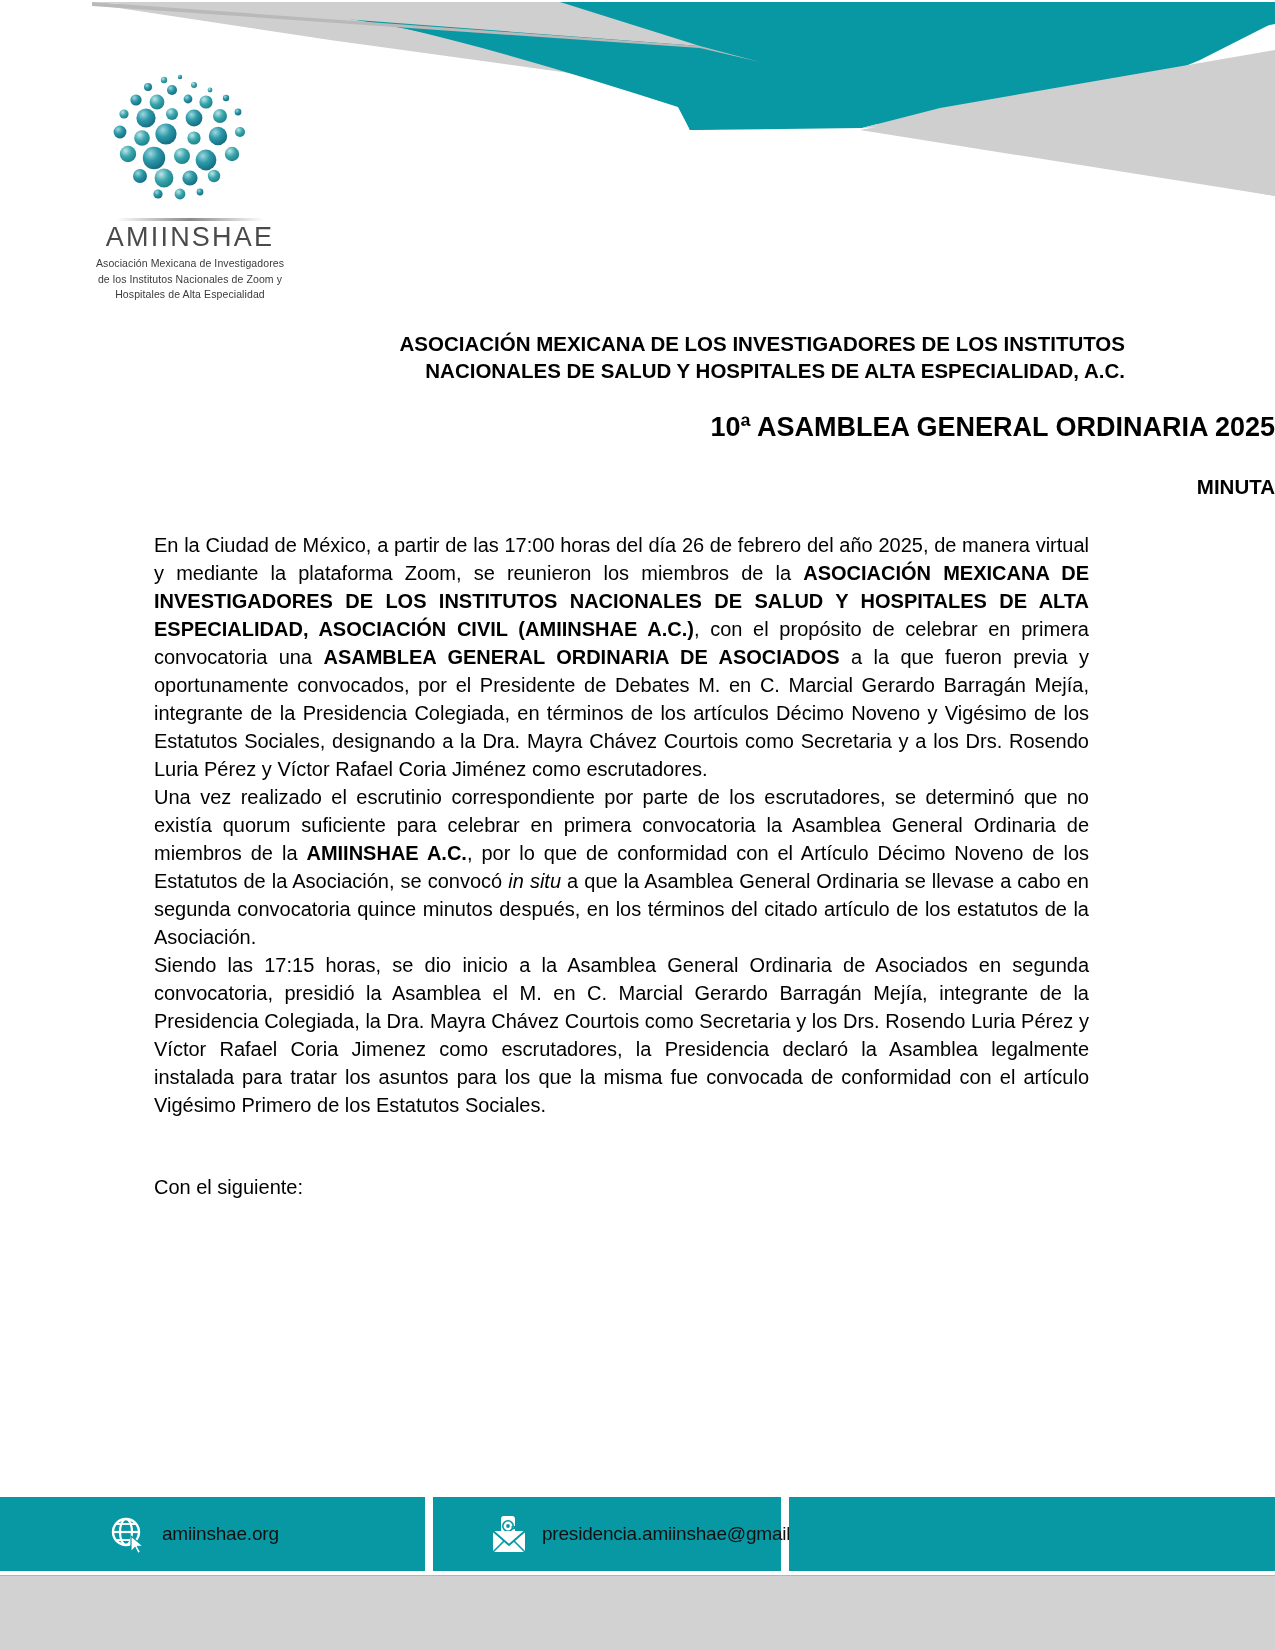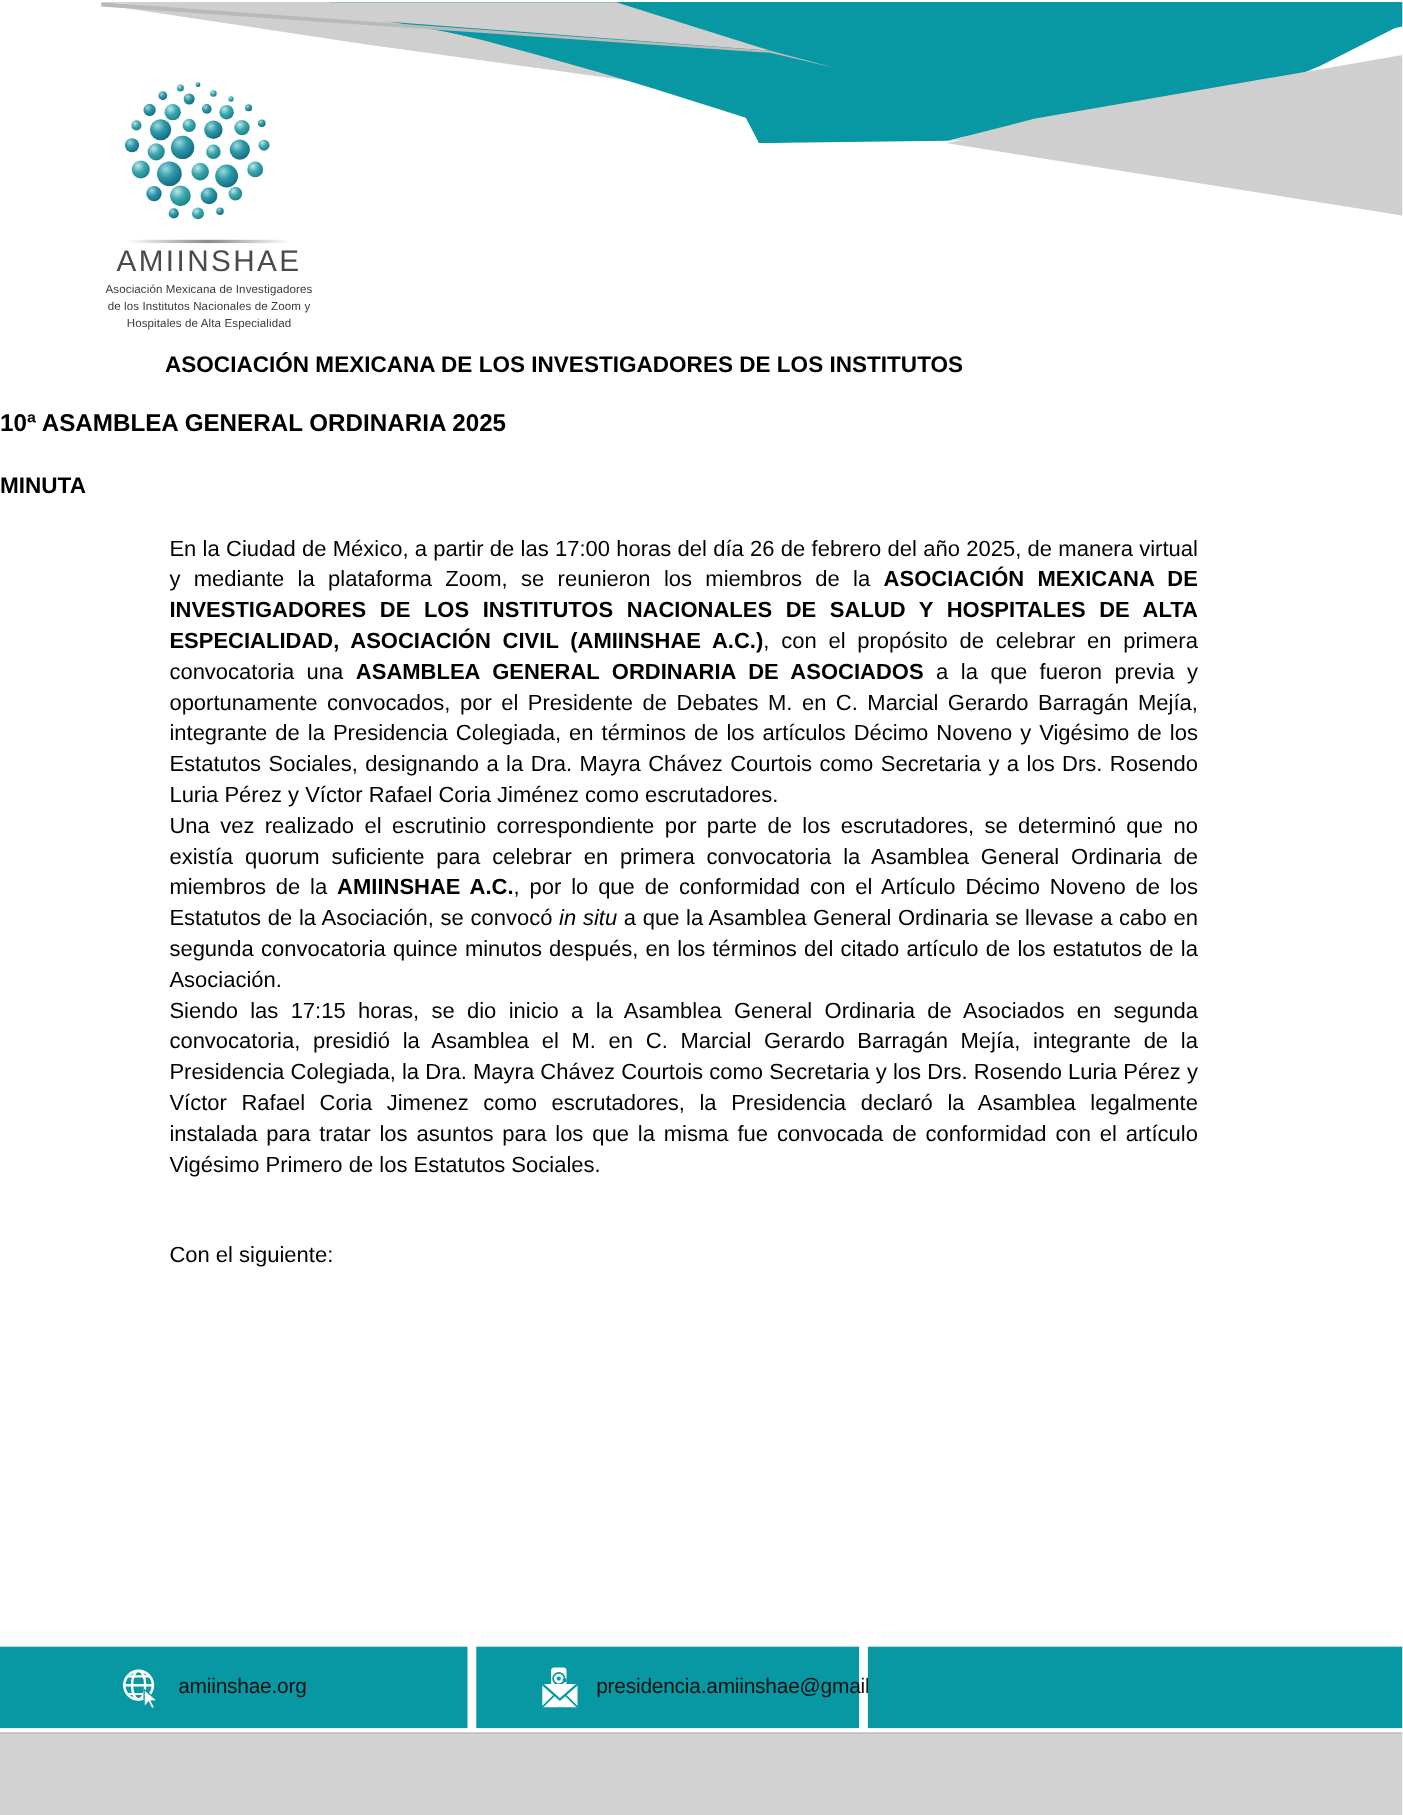--- a/index.html
+++ b/index.html
@@ -27,30 +27,30 @@
     line-height:1.05;font-weight:400;margin-top:1px;
   }
   .logo-tagline{
     font-family:"Liberation Sans", sans-serif;
     font-size:10.5px;color:#3a3a3a;line-height:1.45;margin-top:5px;
     letter-spacing:.1px;
   }
 
   
   .doc{position:absolute;left:0;top:318px;width:1275px;}
-  .title-wrap{text-align:left;}
+  .title-wrap{text-align:right;margin-top:12px;}
   h1.doc-title{
     margin:0;padding:0 150px;
     font-size:20.5px;font-weight:bold;line-height:1.32;
     font-family:"Liberation Sans", sans-serif;
     color:#000;letter-spacing:0px;
   }
   h2.doc-sub{
     margin:26px 0 0 0;
-    font-size:22px;font-weight:bold;line-height:1.3;
+    font-size:27px;font-weight:bold;line-height:1.3;
     font-family:"Liberation Sans", sans-serif;color:#000;
   }
   h3.doc-kind{
     margin:29px 0 0 0;
     font-size:20.5px;font-weight:bold;line-height:1.3;
     font-family:"Liberation Sans", sans-serif;color:#000;
   }
 
   .body-text{
     margin:30px 0 0 12px;
@@ -167,20 +167,21 @@
       <div>Hospitales de Alta Especialidad</div>
     </div>
   </div>
 
   <div class="doc">
 
     <div class="title-wrap">
       <h1 class="doc-title">
         <span>ASOCIACIÓN MEXICANA DE LOS INVESTIGADORES DE LOS INSTITUTOS</span>
         <br>
+        <span>NACIONALES DE SALUD Y HOSPITALES DE ALTA ESPECIALIDAD, A.C.</span>
       </h1>
       <h2 class="doc-sub">10ª ASAMBLEA GENERAL ORDINARIA  2025</h2>
       <h3 class="doc-kind">MINUTA</h3>
     </div>
 
     <div class="body-text">
 
       <p><span>En la Ciudad de México, a partir de las 17:00 horas del día  26 de febrero del año 2025, de manera virtual y mediante la plataforma Zoom, se reunieron los miembros de la </span><b>ASOCIACIÓN MEXICANA DE INVESTIGADORES DE LOS INSTITUTOS NACIONALES DE SALUD Y HOSPITALES DE ALTA ESPECIALIDAD, ASOCIACIÓN CIVIL (AMIINSHAE A.C.)</b><span>, con el propósito de celebrar en primera convocatoria una </span><b>ASAMBLEA GENERAL ORDINARIA DE ASOCIADOS</b><span> a la que fueron previa y oportunamente convocados, por el Presidente de Debates M. en C. Marcial Gerardo Barragán Mejía, integrante de la Presidencia Colegiada, en términos de los artículos Décimo Noveno y Vigésimo de los Estatutos Sociales, designando a la Dra. Mayra Chávez Courtois como Secretaria y a los Drs. Rosendo Luria Pérez y Víctor Rafael Coria Jiménez como escrutadores.</span></p>
 
       <p><span>Una vez realizado el escrutinio correspondiente por parte de los escrutadores, se determinó que no existía quorum suficiente para celebrar en primera convocatoria la Asamblea General Ordinaria de miembros de la </span><b>AMIINSHAE A.C.</b><span>, por lo que de conformidad con el Artículo Décimo Noveno de los Estatutos de la Asociación, se convocó </span><i>in situ</i><span> a que la Asamblea General Ordinaria se llevase a cabo en segunda convocatoria quince minutos después, en los términos del citado artículo de los estatutos de la Asociación.</span></p>

